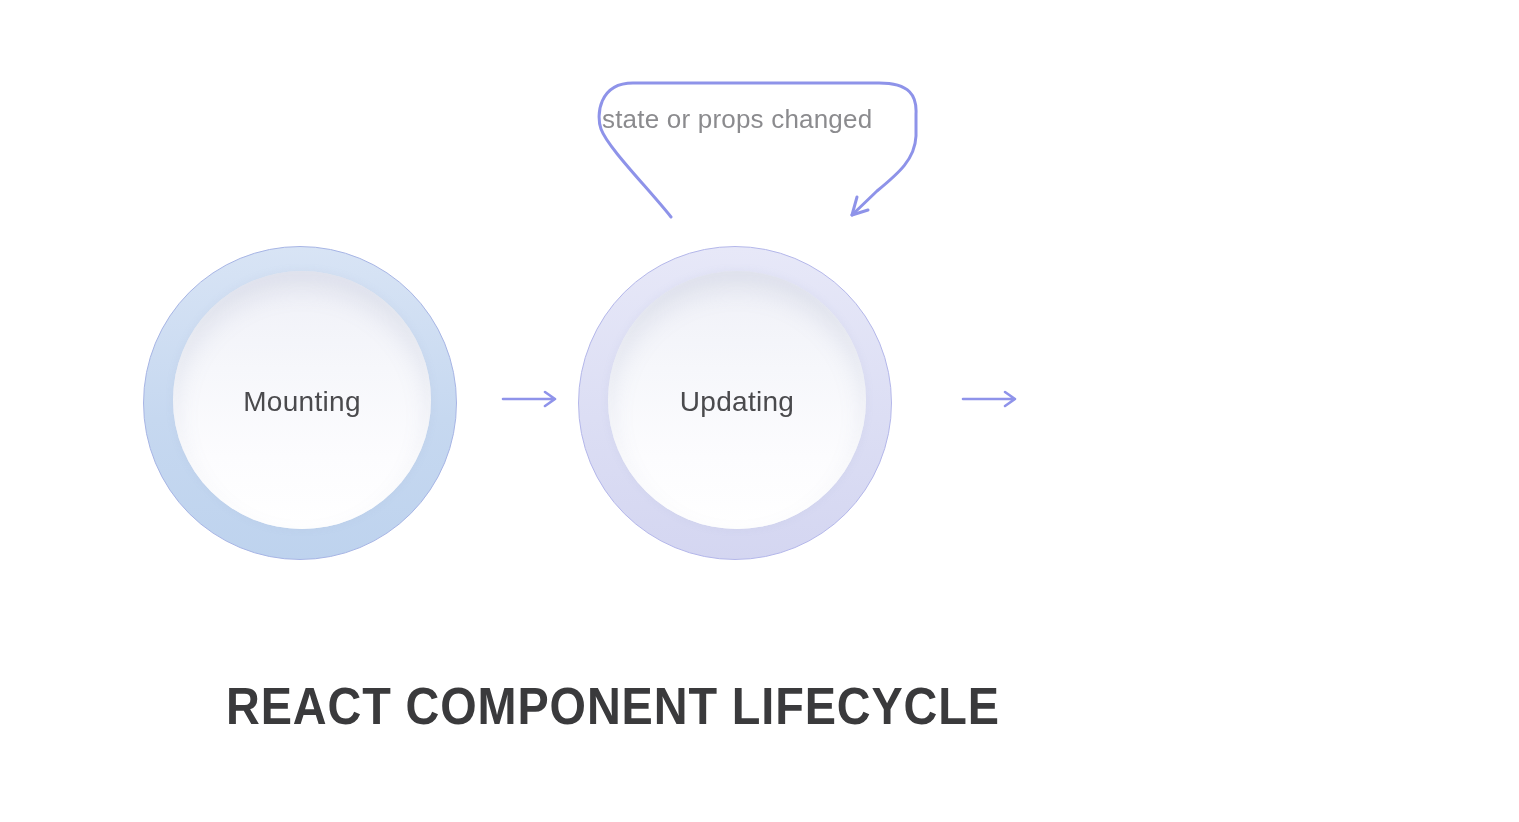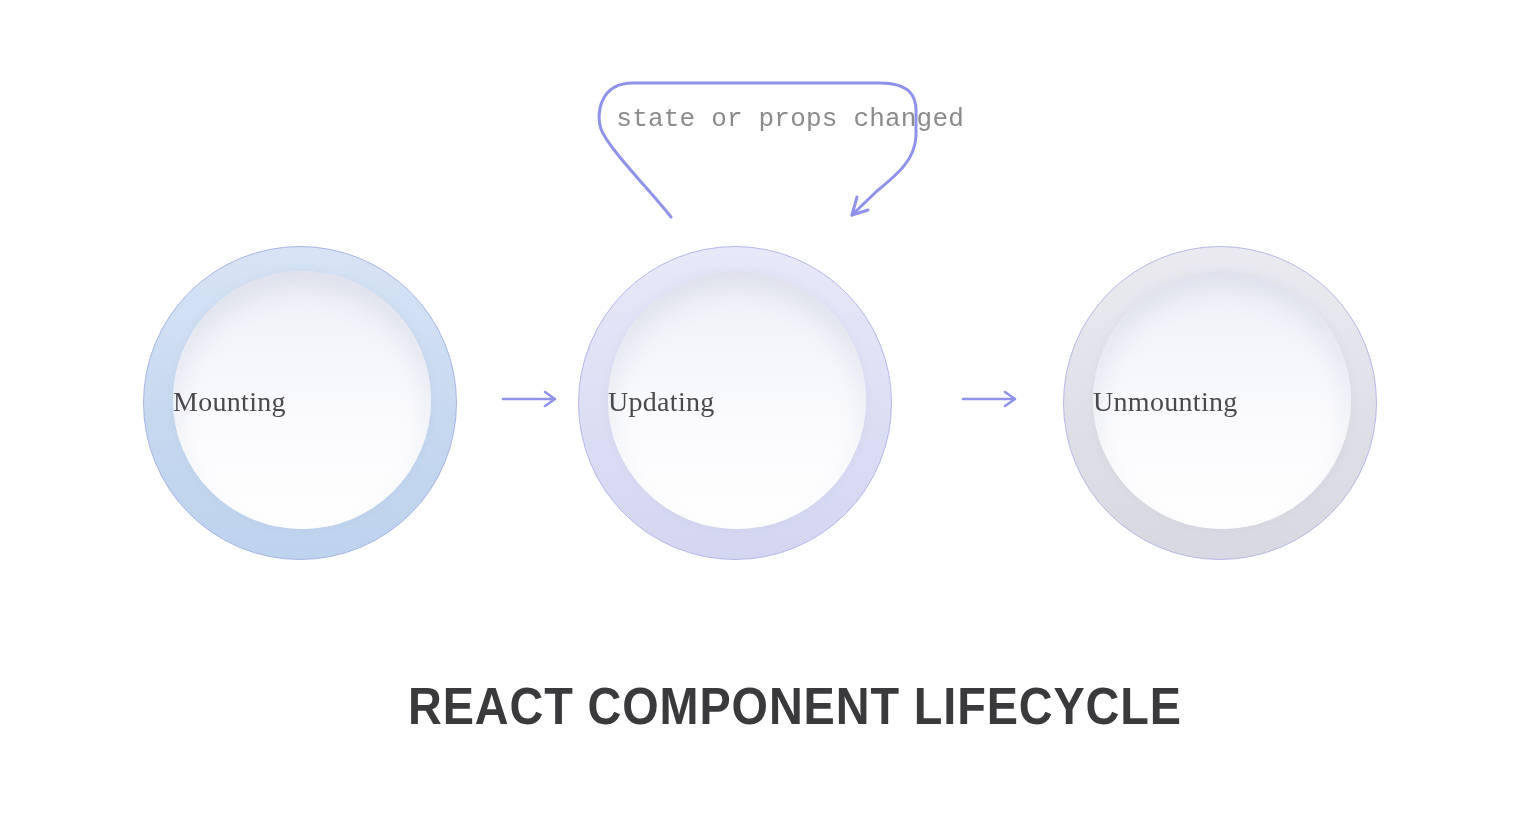--- a/index.html
+++ b/index.html
@@ -31,22 +31,21 @@
     width: 258px;
     height: 258px;
     border-radius: 50%;
     background: linear-gradient(180deg, #eff0f7 0%, #f6f7fb 38%, #fcfcfe 72%, #ffffff 100%);
     box-shadow:
       inset 0 16px 26px rgba(124, 134, 175, 0.16),
       inset 0 -4px 10px rgba(255, 255, 255, 0.9),
       0 0 8px rgba(150, 160, 200, 0.10);
     display: flex;
     align-items: center;
-    justify-content: flex-start;
-    font-family: Liberation Serif, serif;
+    justify-content: center;
   }
   .node .label {
     font-size: 28px;
     color: #4a4a4d;
     letter-spacing: 0.3px;
     margin-top: 4px;
   }
   .node-mounting {
     left: 143px; top: 246px;
     background: linear-gradient(180deg, #d8e4f5 0%, #c6d8f0 55%, #bed3ee 100%);
@@ -78,34 +77,33 @@
     left: 585px;
     top: 70px;
     width: 345px;
     height: 162px;
   }
   .loop-label {
     position: absolute;
     left: 602px;
     top: 104px;
     width: 362px;
-    text-align: right;
+    text-align: left;
     font-size: 26px;
     color: #8b8b8e;
     letter-spacing: 0.2px;
-    font-family: Liberation Mono, monospace;
   }
 
   
   .title {
     position: absolute;
     left: 0;
     top: 678px;
     width: 1225px;
-    text-align: right;
+    text-align: center;
     font-size: 52px;
     font-weight: 700;
     color: #3a3a3c;
     line-height: 1.1;
   }
   .title .squeeze {
     display: inline-block;
     transform: scaleX(0.9);
     transform-origin: 50% 50%;
     letter-spacing: 1px;
@@ -143,23 +141,18 @@
   <div class="node node-updating">
     <div class="inner">
       <span class="label">Updating</span>
     </div>
   </div>
 
   <svg class="flow-arrow flow-arrow-2" viewBox="0 0 64 28" aria-hidden="true">
     <path d="M 3 14 L 55 14 M 55 14 L 45 7 M 55 14 L 45 21" fill="none" stroke="#8f93ea" stroke-width="2.6" stroke-linecap="round" stroke-linejoin="round"></path>
   </svg>
 
-  <div class="node node-unmounting">
-    <div class="inner">
-      <span class="label">Unmounting</span>
-    </div>
-  </div>
 
   <div class="title">
     <span class="squeeze">REACT COMPONENT LIFECYCLE</span>
   </div>
 
 </div>
 
 </body></html>

